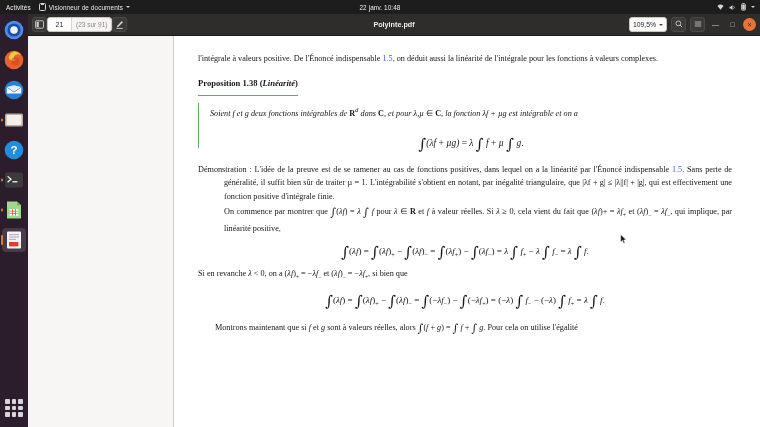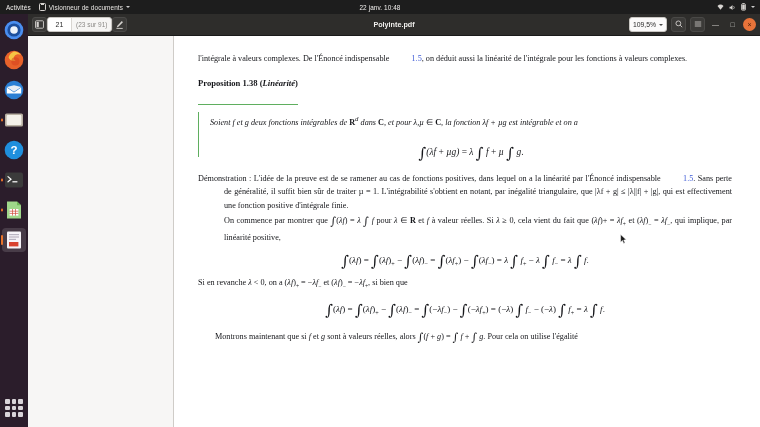--- a/index.html
+++ b/index.html
@@ -93,25 +93,25 @@
   .pageview { flex:1; background:#ffffff; position:relative; overflow:hidden; }
   .pdfpage {
     position:absolute; left:0; top:0; right:0; bottom:0; background:#fff;
     padding:16px 28px 0 24px;
     font-family:"Liberation Serif", serif; color:#15161a;
   }
 
   p.doc { font-size:8.2px; line-height:13.2px; text-align:justify; margin:0; }
   p.doc + p.doc { margin-top:0; }
   .indent { text-indent:17px; }
-  .mathlink { color:#3e5bd6;margin-left:20px; }
+  .mathlink { color:#3e5bd6; }
   .head-prop {
     margin-top:13px; font-family:"Liberation Serif",serif;
     font-weight:bold; font-size:8.6px; display:inline-block;
-    border-bottom:1.4px solid #5fae5f; padding-bottom:16px;
+    border-bottom:1.4px solid #5fae5f; padding-bottom:7px;
   }
   .head-prop em { font-style:italic; }
   .propblock {
     margin-top:7px; border-left:1.4px solid #5fae5f; padding-left:11px;
   }
   .propblock p { font-style:italic; font-size:8.2px; line-height:13.2px; text-align:justify; }
   .eqn { text-align:center; margin:18px 0 9px; font-size:9px; }
   .eqn.big { font-size:9.4px; }
   .demo { margin-top:15px; }
   .demo p { padding-left:26px; text-indent:-26px; }
@@ -321,21 +321,21 @@
       </div>
     </div>
 
     <div class="content">
 
       <div class="sidepanel"></div>
 
       <div class="pageview">
         <div class="pdfpage">
 
-          <p class="doc"><span>l'intégrale à valeurs complexes. De l'Énoncé indispensable </span><span class="mathlink">1.5</span><span>, on déduit aussi la linéarité de l'intégrale pour les fonctions à valeurs complexes.</span></p>
+          <p class="doc"><span>l'intégrale à valeurs positive. De l'Énoncé indispensable </span><span class="mathlink">1.5</span><span>, on déduit aussi la linéarité de l'intégrale pour les fonctions à valeurs complexes.</span></p>
 
           <div class="head-prop"><span>Proposition 1.38 (</span><em>Linéarité</em><span>)</span></div>
 
           <div class="propblock">
             <p>Soient <span class="it">f</span> et <span class="it">g</span> deux fonctions intégrables de <span class="bb roman">R</span><sup class="t">d</sup> dans <span class="bb roman">C</span>, et pour <span class="it">λ</span>,<span class="it">µ</span> <span class="roman">∈</span> <span class="bb roman">C</span>, la fonction <span class="it">λf</span> + <span class="it">µg</span> est intégrable et on a</p>
             <div class="eqn big"><span class="intsym">∫</span><span class="it">(λf</span> + <span class="it">µg)</span> = <span class="it">λ</span> <span class="intsym">∫</span> <span class="it">f</span> + <span class="it">µ</span> <span class="intsym">∫</span> <span class="it">g</span>.</div>
           </div>
 
           <div class="demo">
             <p class="doc"><b class="bf">Démonstration :</b><span> L'idée de la preuve est de se ramener au cas de fonctions positives, dans lequel on a la linéarité par l'Énoncé indispensable </span><span class="mathlink">1.5</span><span>. Sans perte de généralité, il suffit bien sûr de traiter µ = 1. L'intégrabilité s'obtient en notant, par inégalité triangulaire, que |λf + g| ≤ |λ||f| + |g|, qui est effectivement une fonction positive d'intégrale finie.</span></p>

